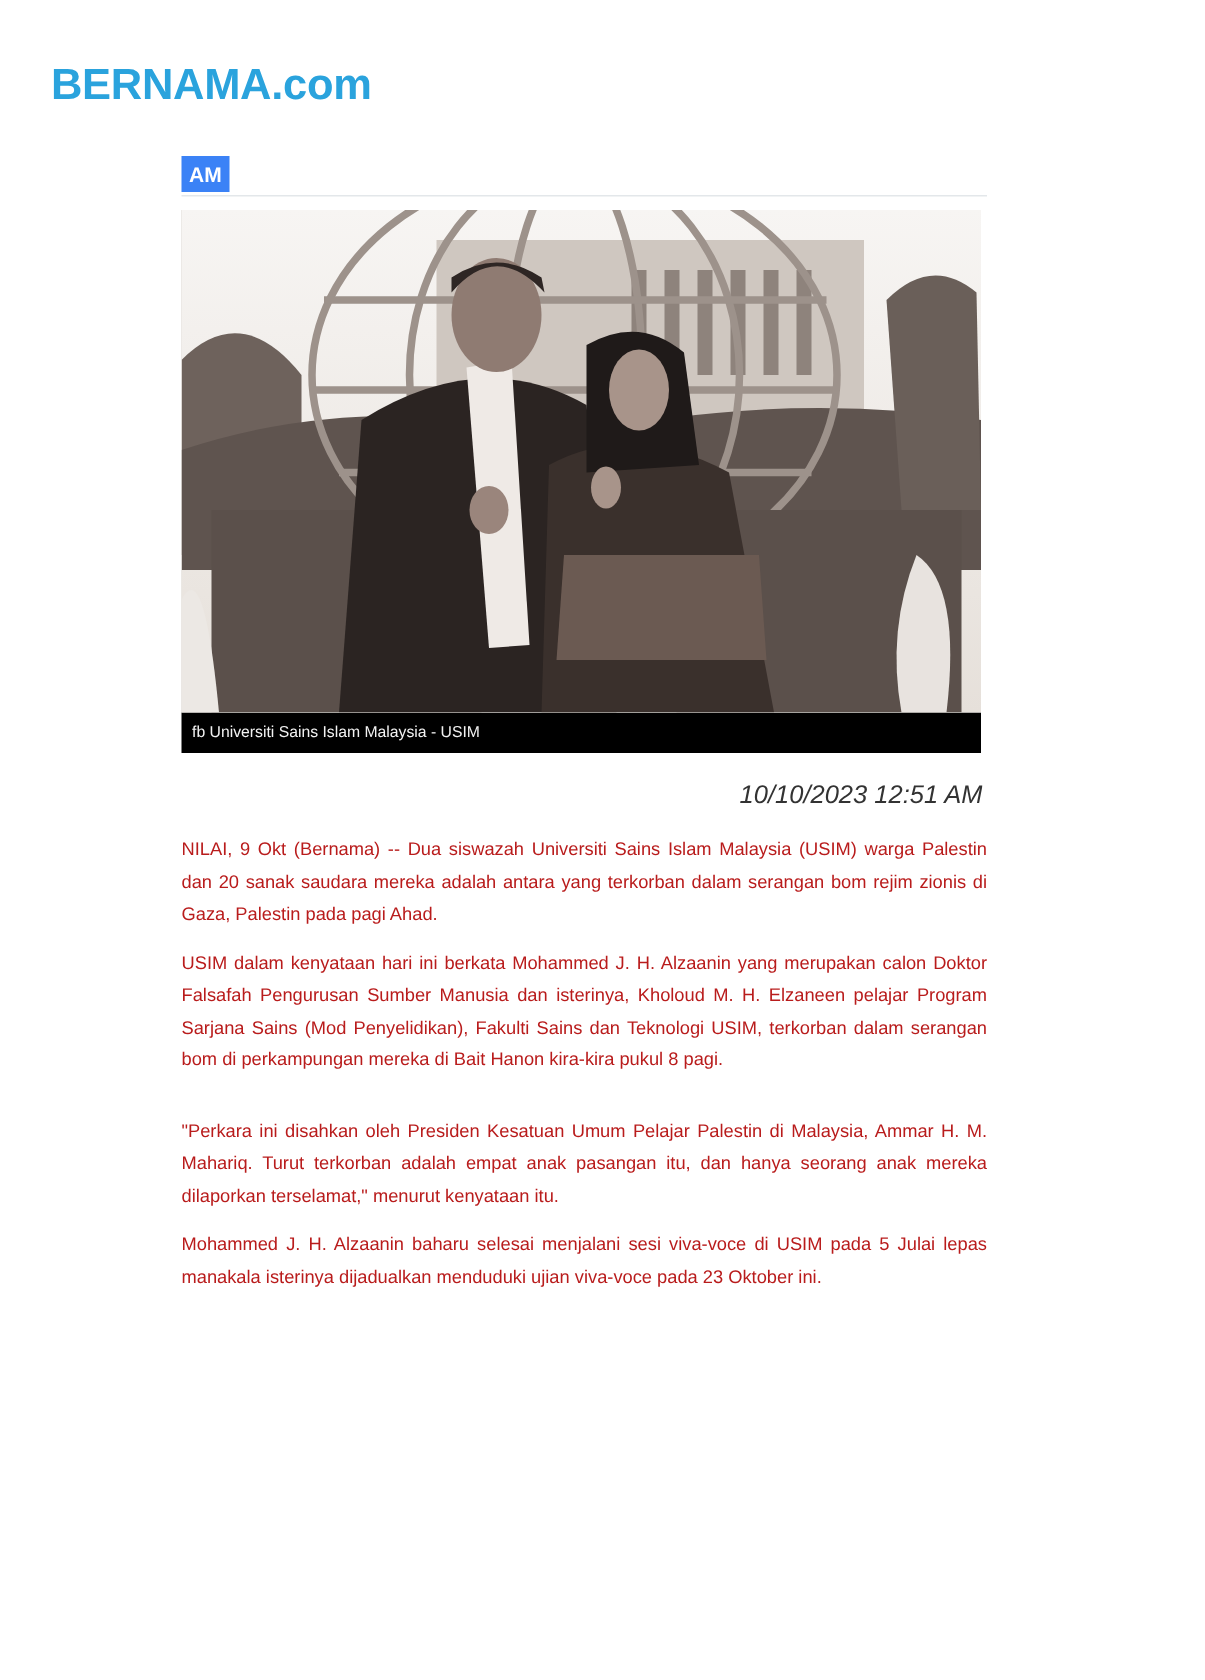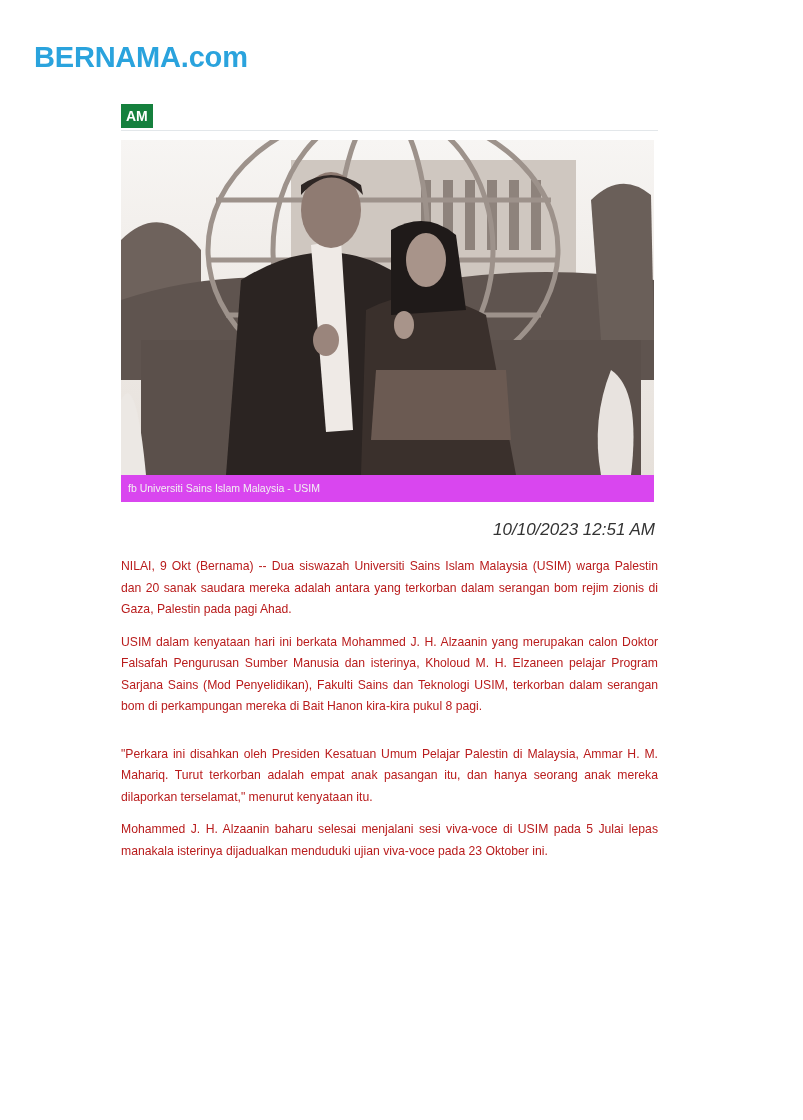--- a/index.html
+++ b/index.html
@@ -4,28 +4,28 @@
 <style>
   html, body { margin: 0; padding: 0; background: #ffffff; }
   body { width: 803px; height: 1120px; position: relative; overflow: hidden;
          font-family: "Liberation Sans", "DejaVu Sans", sans-serif; color: #3a3a3a; }
   .logo { position: absolute; left: 34px; top: 40px; font-size: 29px; line-height: 34px;
           color: #2aa3dd; letter-spacing: -0.2px; white-space: nowrap; }
   .logo .brand { font-weight: bold; }
   .logo .tld { font-weight: bold; }
   .article { position: absolute; left: 121px; top: 104px; width: 537px; }
   .cat-row { position: relative; height: 26px; border-bottom: 1px solid #e3e7ea; }
-  .badge { display: inline-block; background: #15803d; color: #fff; font-weight: bold;
+  .badge { display: inline-block; background: #3b82f6; color: #fff; font-weight: bold;
            font-size: 14px; line-height: 24px; padding: 0 5px; height: 24px; }
   .headline { margin: 16px 0 0 0; font-size: 24.5px; line-height: 29px; font-weight: normal;
               color: #222; letter-spacing: 0.1px; }
   .photo { position: relative; margin-top: 9px; width: 533px; height: 335px; overflow: hidden;
            background: #d8d2cc; }
   .photo svg { display: block; }
-  .caption { width: 533px; height: 27px; background: #d946ef; color: #f2f2f2; font-size: 10.5px;
+  .caption { width: 533px; height: 27px; background: #000000; color: #f2f2f2; font-size: 10.5px;
              line-height: 27px; padding-left: 7px; box-sizing: border-box; }
   .timestamp { text-align: right; margin-top: 19px; font-size: 17px; color: #333;
                width: 534px; overflow: hidden; white-space: nowrap; height: 18px; line-height: 18px; font-style: italic; }
   .body { margin-top: 17px; font-size: 12.2px; line-height: 21.5px; color: #b91c1c; text-align: justify; }
   .body p { margin: 0 0 11px 0; }
   .body p.gap { margin-top: 26px; }
 </style>
 </head>
 <body>
 

